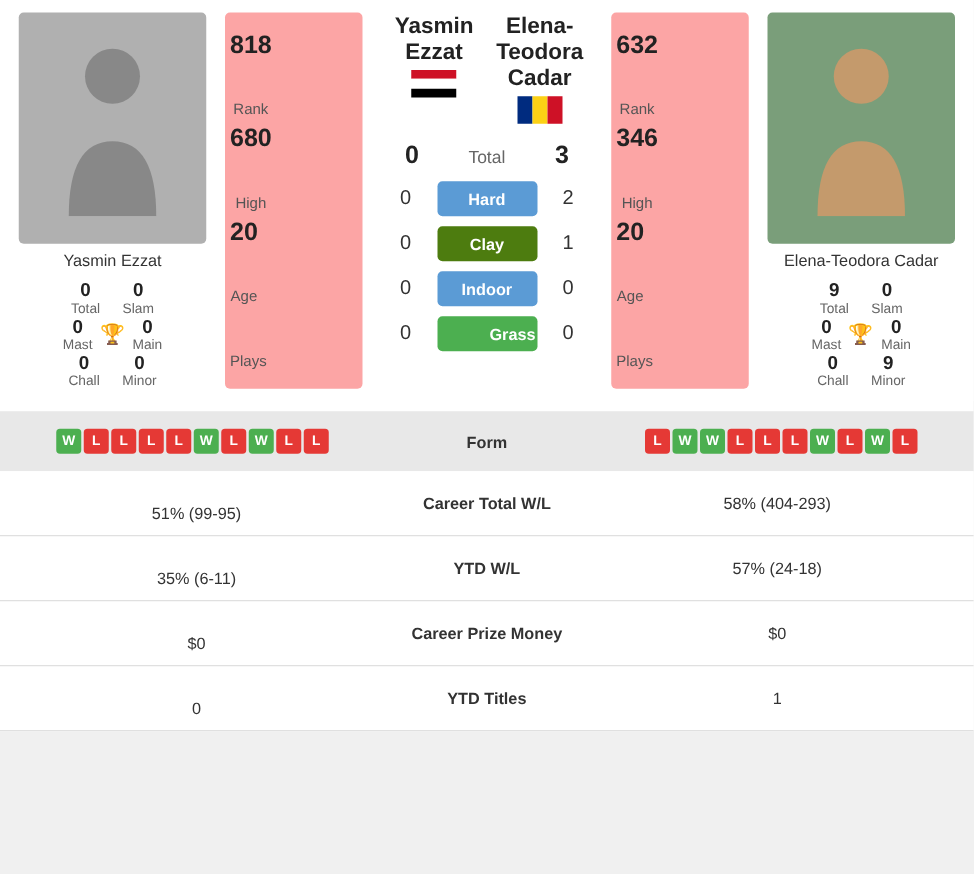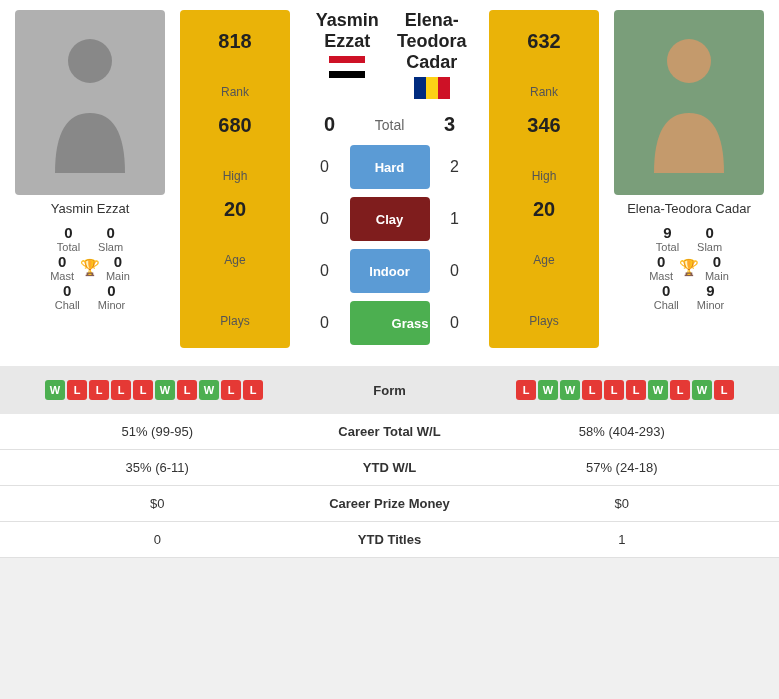--- a/index.html
+++ b/index.html
@@ -98,25 +98,25 @@
 
     .trophy-icon {
       color: #5b9bd5;
       font-size: 16px;
     }
 
     
     .player-stats-panel {
       width: 110px;
       flex-shrink: 0;
-      background: #eab308;
+      background: #fca5a5;
       border-radius: 4px;
       display: flex;
       flex-direction: column;
-      align-items: center;
+      align-items: flex-start;
       justify-content: space-around;
       padding: 12px 4px;
     }
 
     .panel-stat {
       display: flex;
       flex-direction: column;
       align-items: center;
     }
 
@@ -208,32 +208,32 @@
 
     .surface-score {
       font-size: 16px;
       color: #333;
       width: 30px;
       text-align: center;
     }
 
     .surface-badge {
       width: 80px;
-      height: 44px;
+      height: 28px;
       border-radius: 4px;
       display: flex;
       align-items: center;
       justify-content: center;
       color: #fff;
       font-size: 13px;
       font-weight: bold;
     }
 
     .badge-hard { background: #5b9bd5; }
-    .badge-clay { background: #7f1d1d; }
+    .badge-clay { background: #4d7c0f; }
     .badge-indoor { background: #5b9bd5; }
     .badge-grass { background: #4caf50; padding-left: 41px; }
 
     
     .form-section {
       background: #e8e8e8;
       padding: 8px 10px;
       margin-top: 8px;
     }
 
@@ -320,20 +320,21 @@
       align-items: center;
       border-bottom: 1px solid #e0e0e0;
       padding: 10px 15px;
     }
 
     .stat-bottom-left {
       flex: 1;
       text-align: center;
       font-size: 13px;
       color: #333;
+      margin-top: 16px;
     }
 
     .stat-bottom-center {
       width: 180px;
       text-align: center;
       font-size: 13px;
       font-weight: bold;
       color: #333;
     }
 

